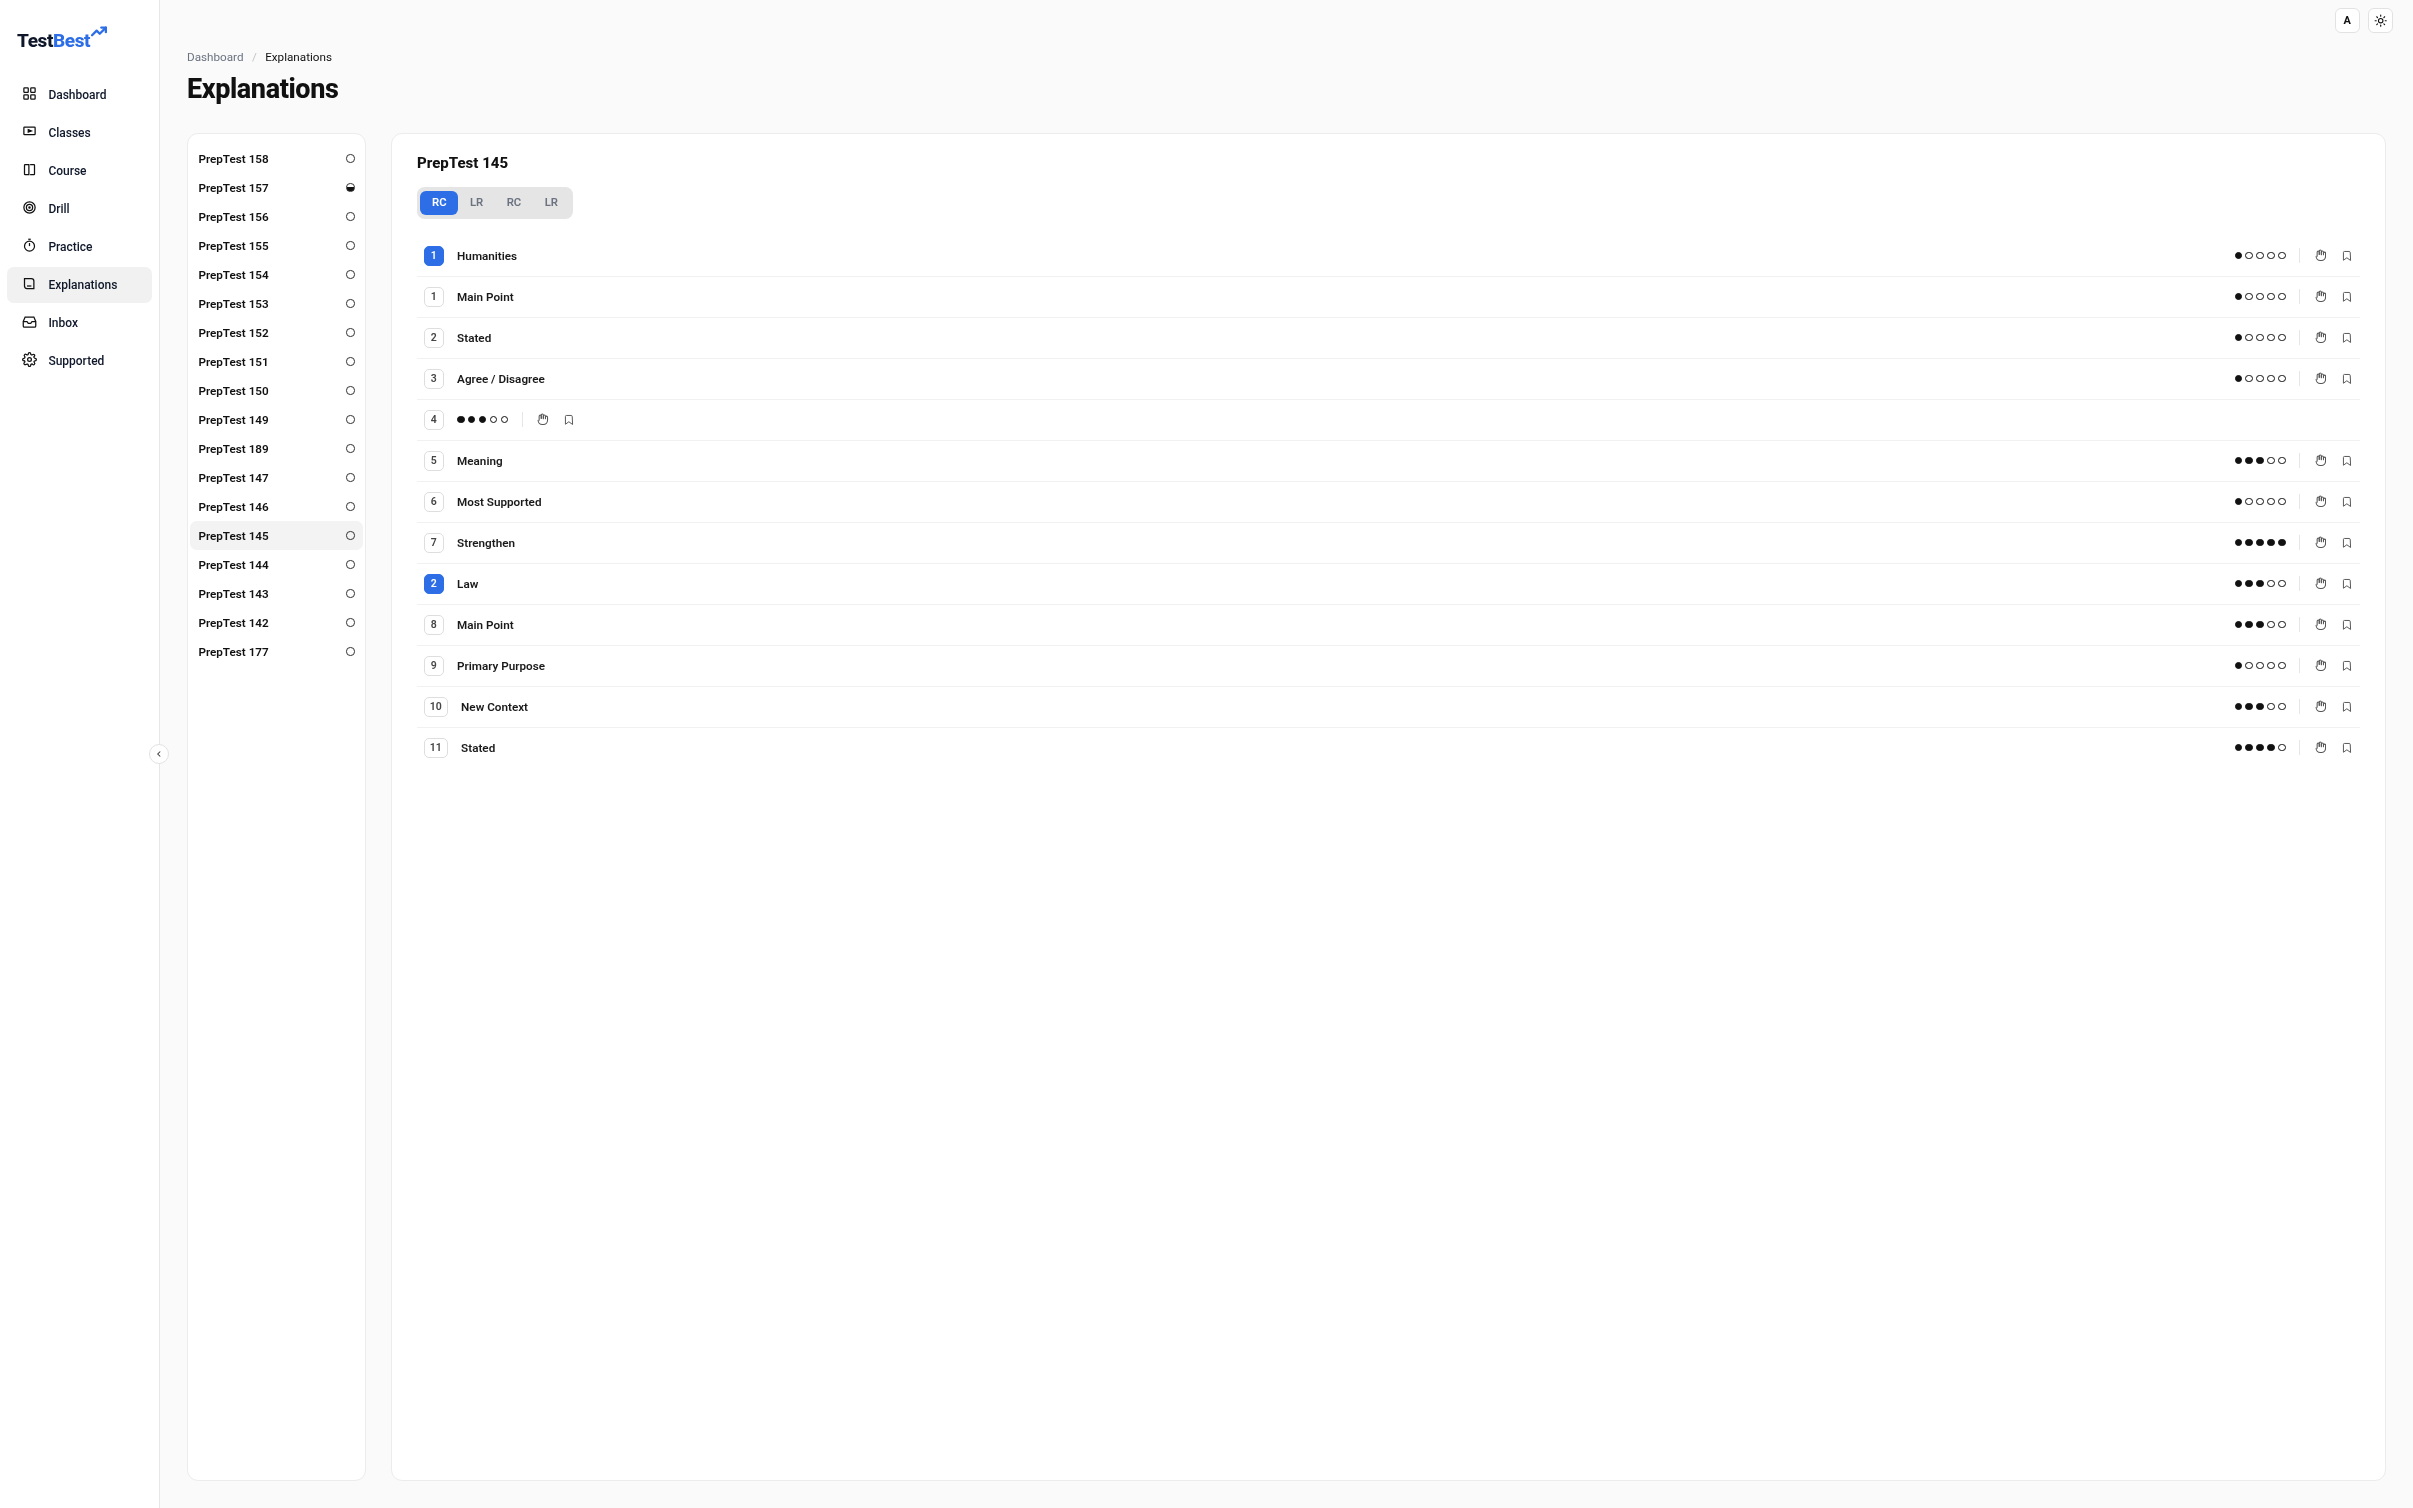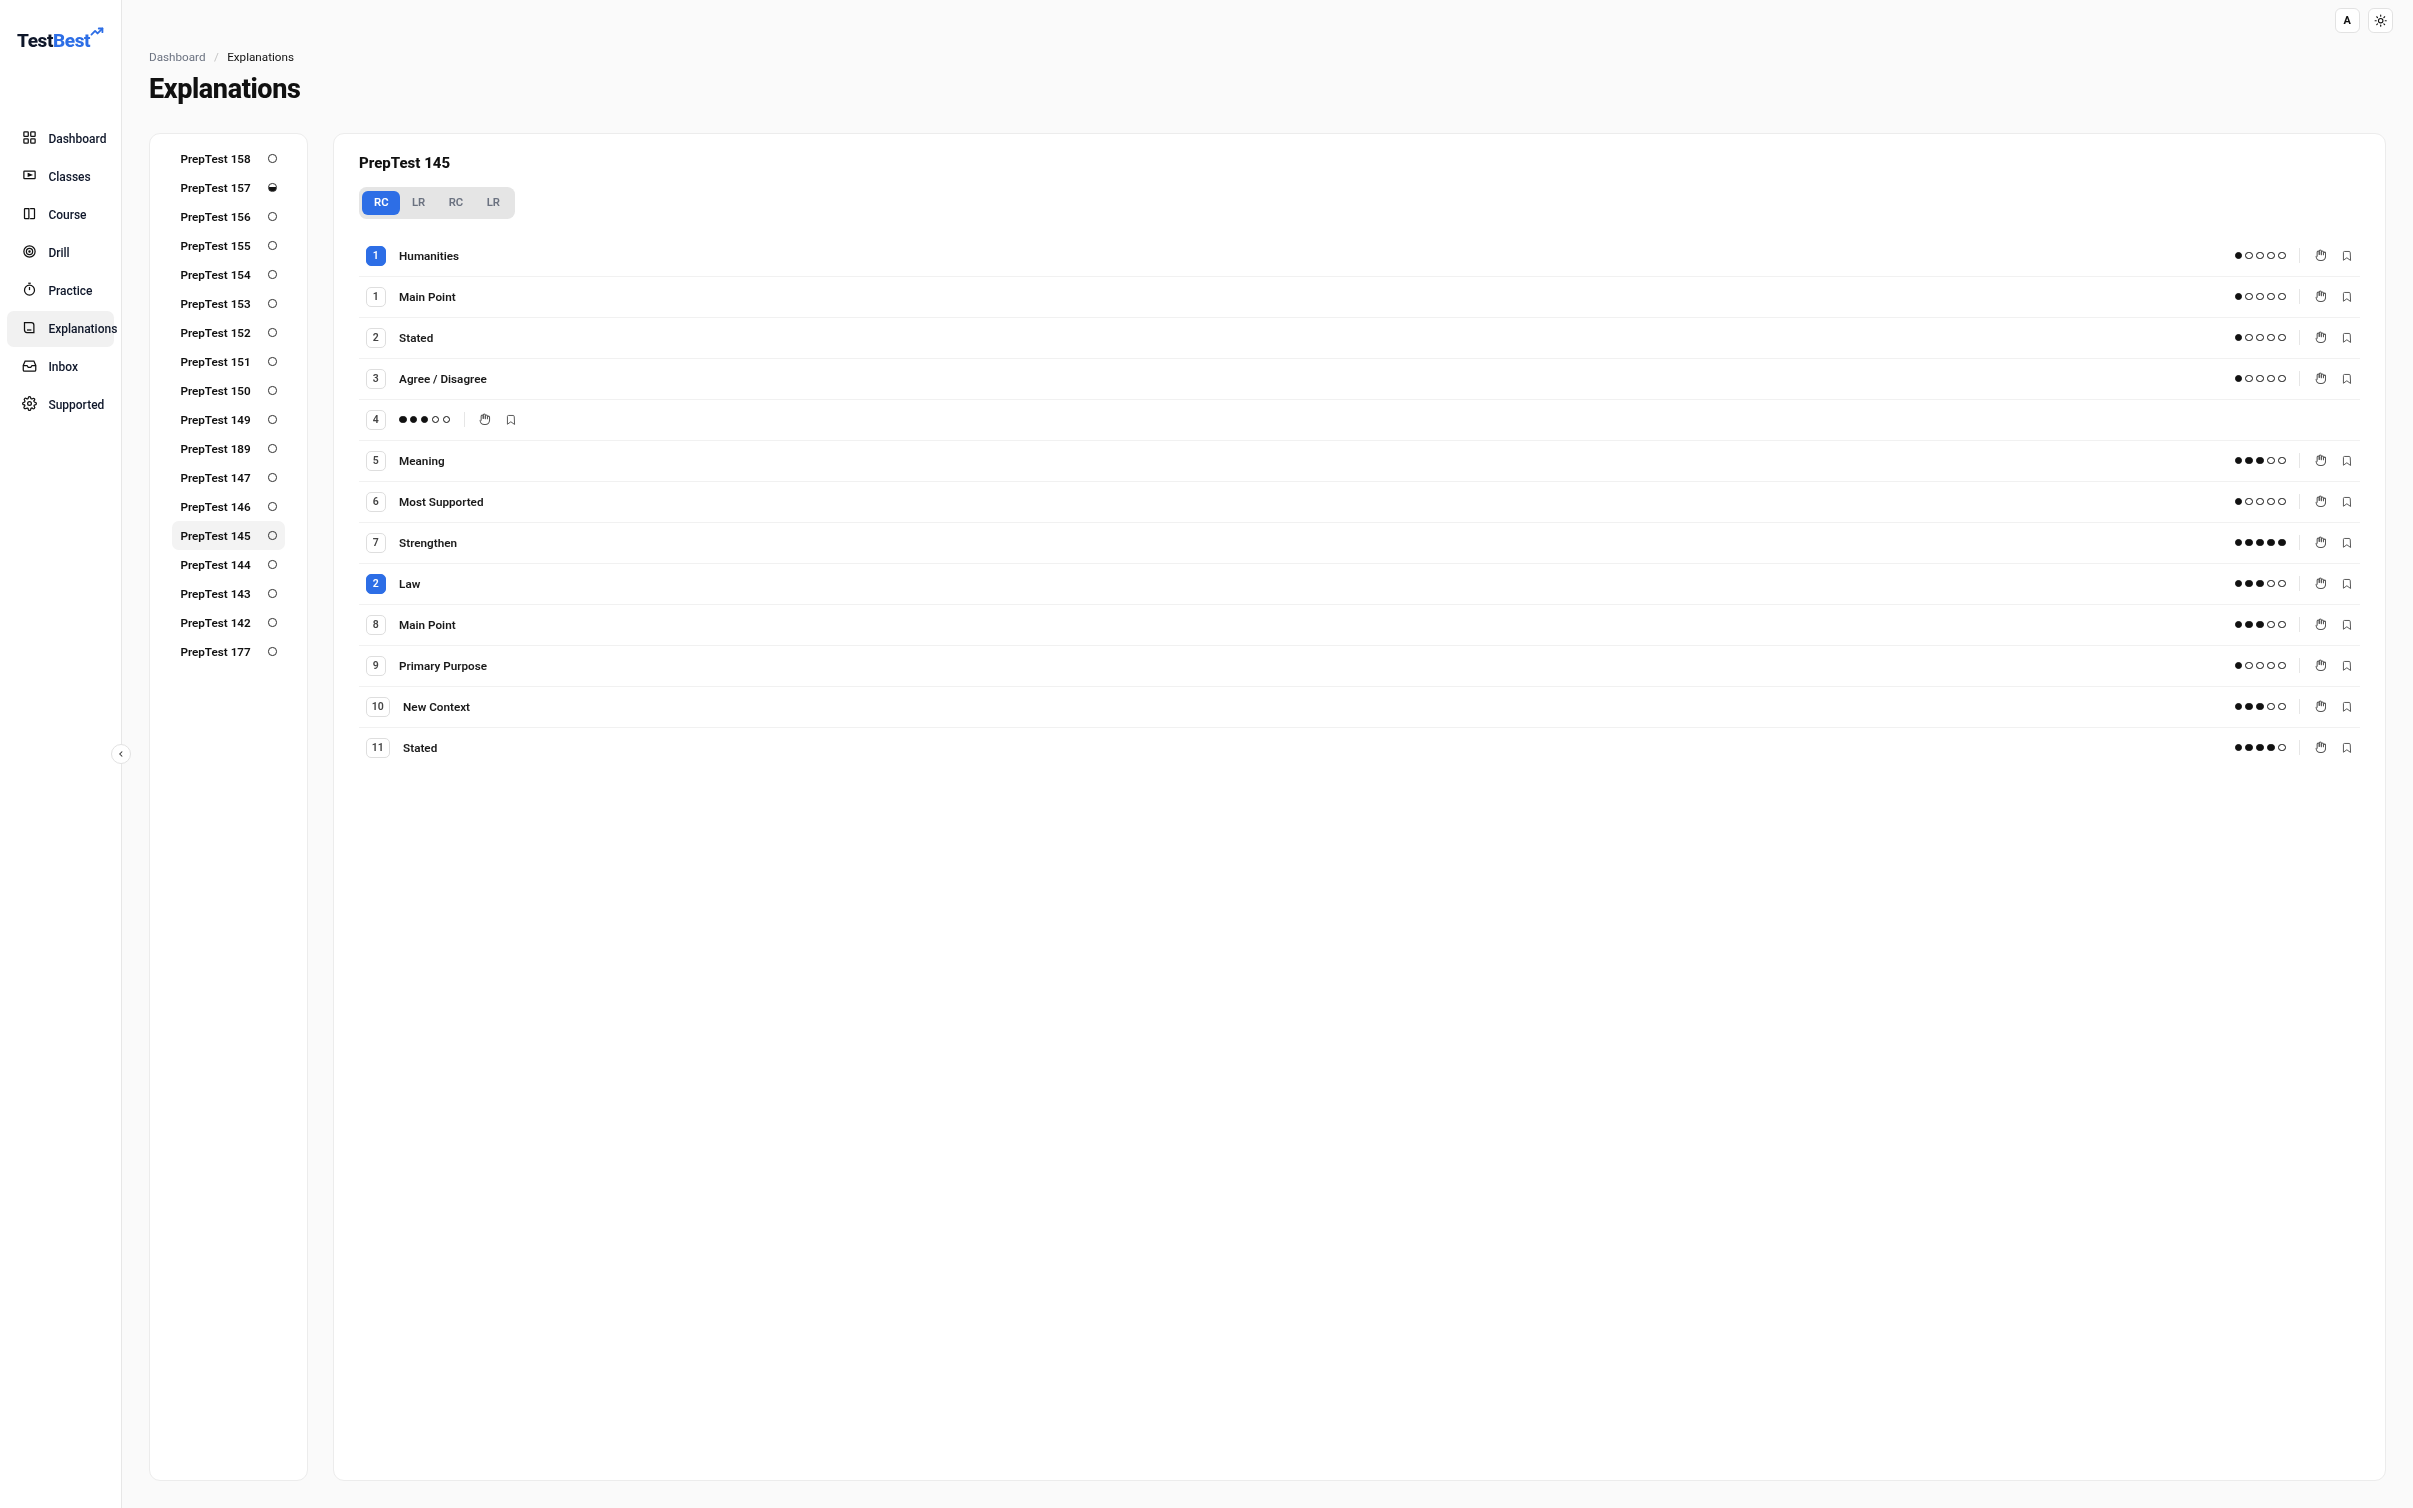--- a/index.html
+++ b/index.html
@@ -8,28 +8,27 @@
       height: 100%;
       font-family: -apple-system, BlinkMacSystemFont, "Segoe UI", Roboto, sans-serif;
       background: #fafafa;
       color: #111;
       overflow: hidden;
     }
     body { display: flex; }
 
     
     .sidebar {
-      width: 122px;
+      width: 160px;
       background: #fff;
       border-right: 0.8px solid #e7e7e7;
       padding-top: 20px;
       display: flex;
       flex-direction: column;
       position: relative;
-      gap: 44px;
     }
     .logo {
       display: flex;
       align-items: baseline;
       font-weight: 800;
       font-size: 19px;
       letter-spacing: -0.4px;
       padding: 8.4px 17px 25px 17px;
     }
     .logo .t { color: #0f172a; }
@@ -128,25 +127,25 @@
     .content {
       display: flex;
       gap: 25px;
       padding: 15px 27px 27px 27px;
       flex: 1;
       overflow: hidden;
     }
 
     
     .list-card {
-      width: 159px;
+      width: 179px;
       background: #fff;
       border: 0.8px solid #ececec;
       border-radius: 11px;
-      padding: 10px 22px;
+      padding: 10px 2px;
       overflow-y: auto;
       text-align: right;
     }
     .list-row {
       display: flex;
       align-items: center;
       justify-content: space-between;
       padding: 7.5px 8.4px;
       border-radius: 6.7px;
       font-size: 11.7px;

